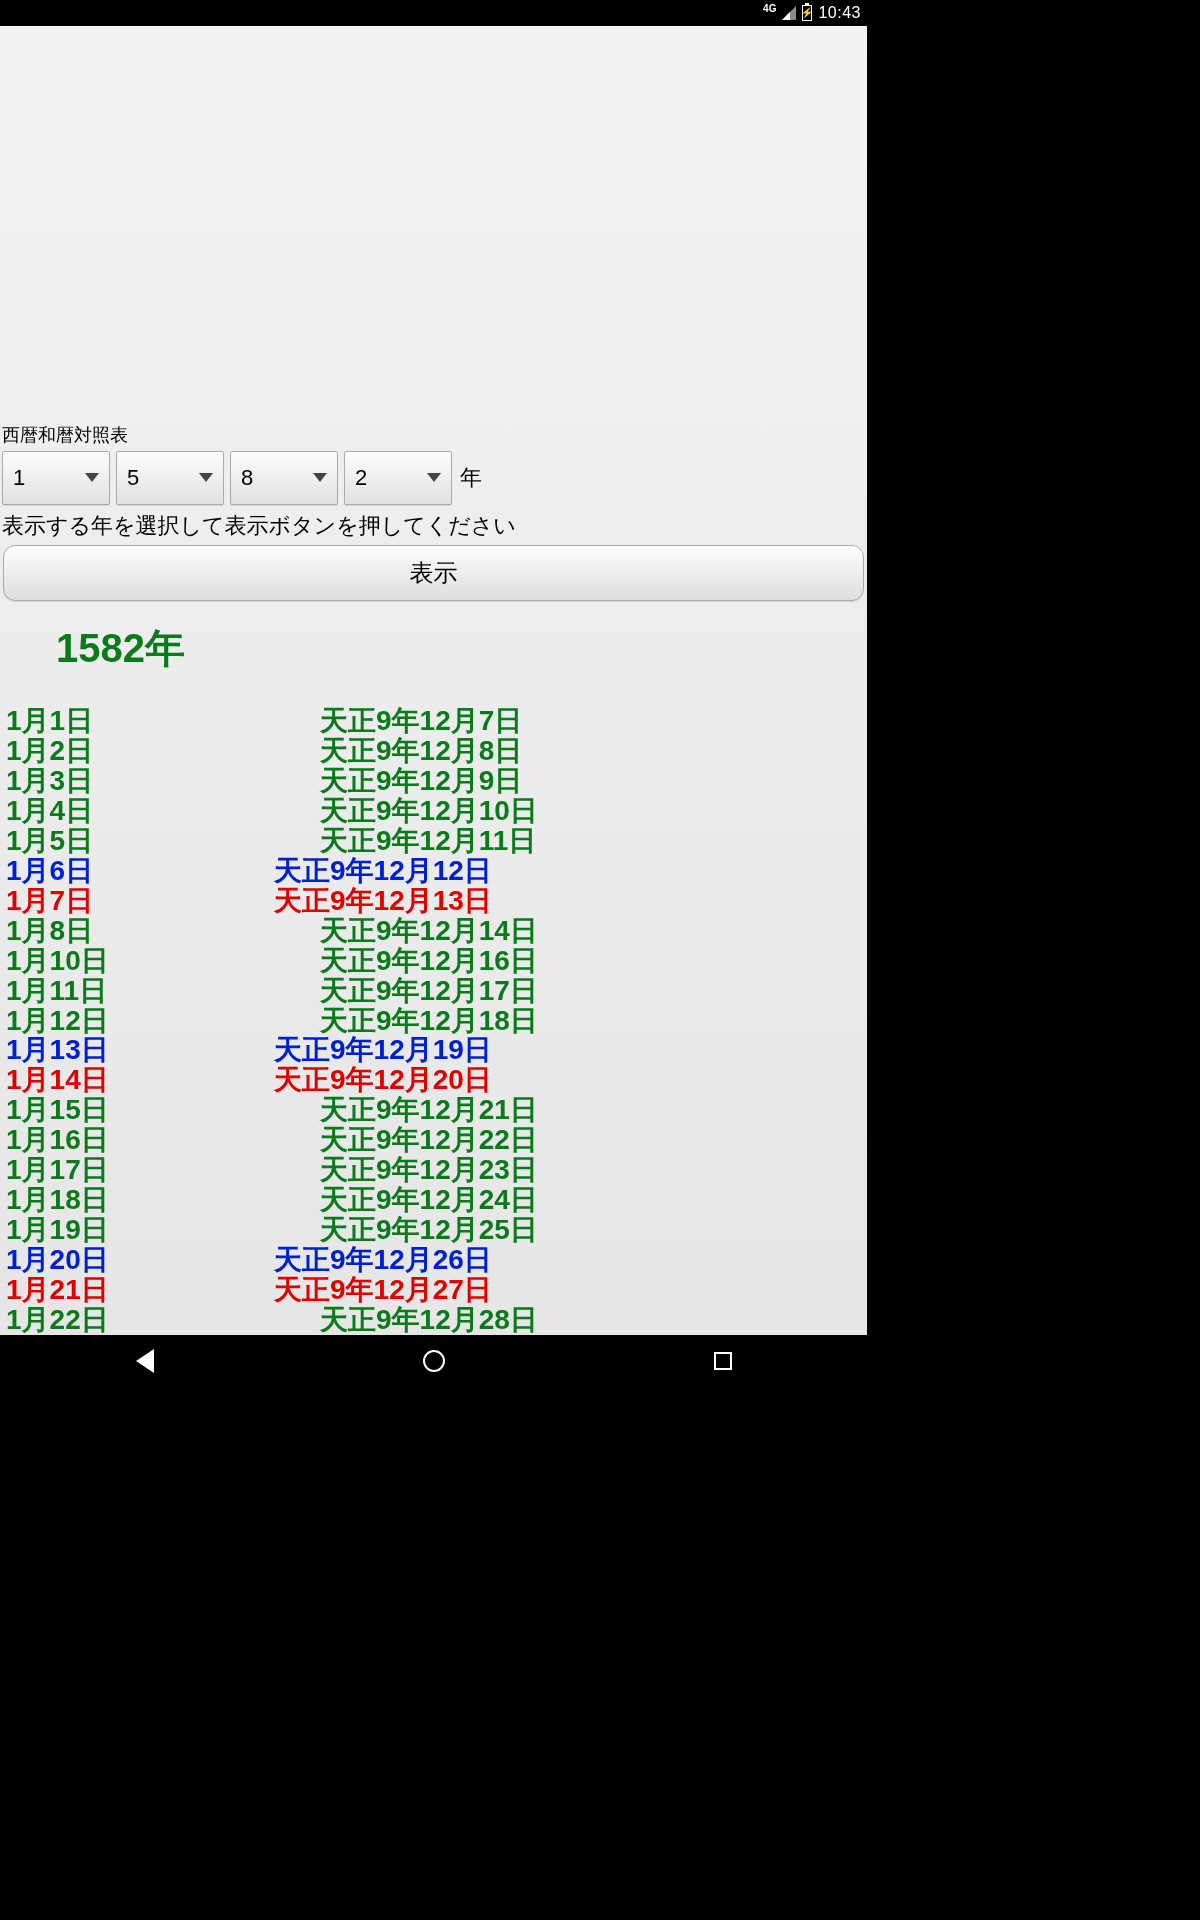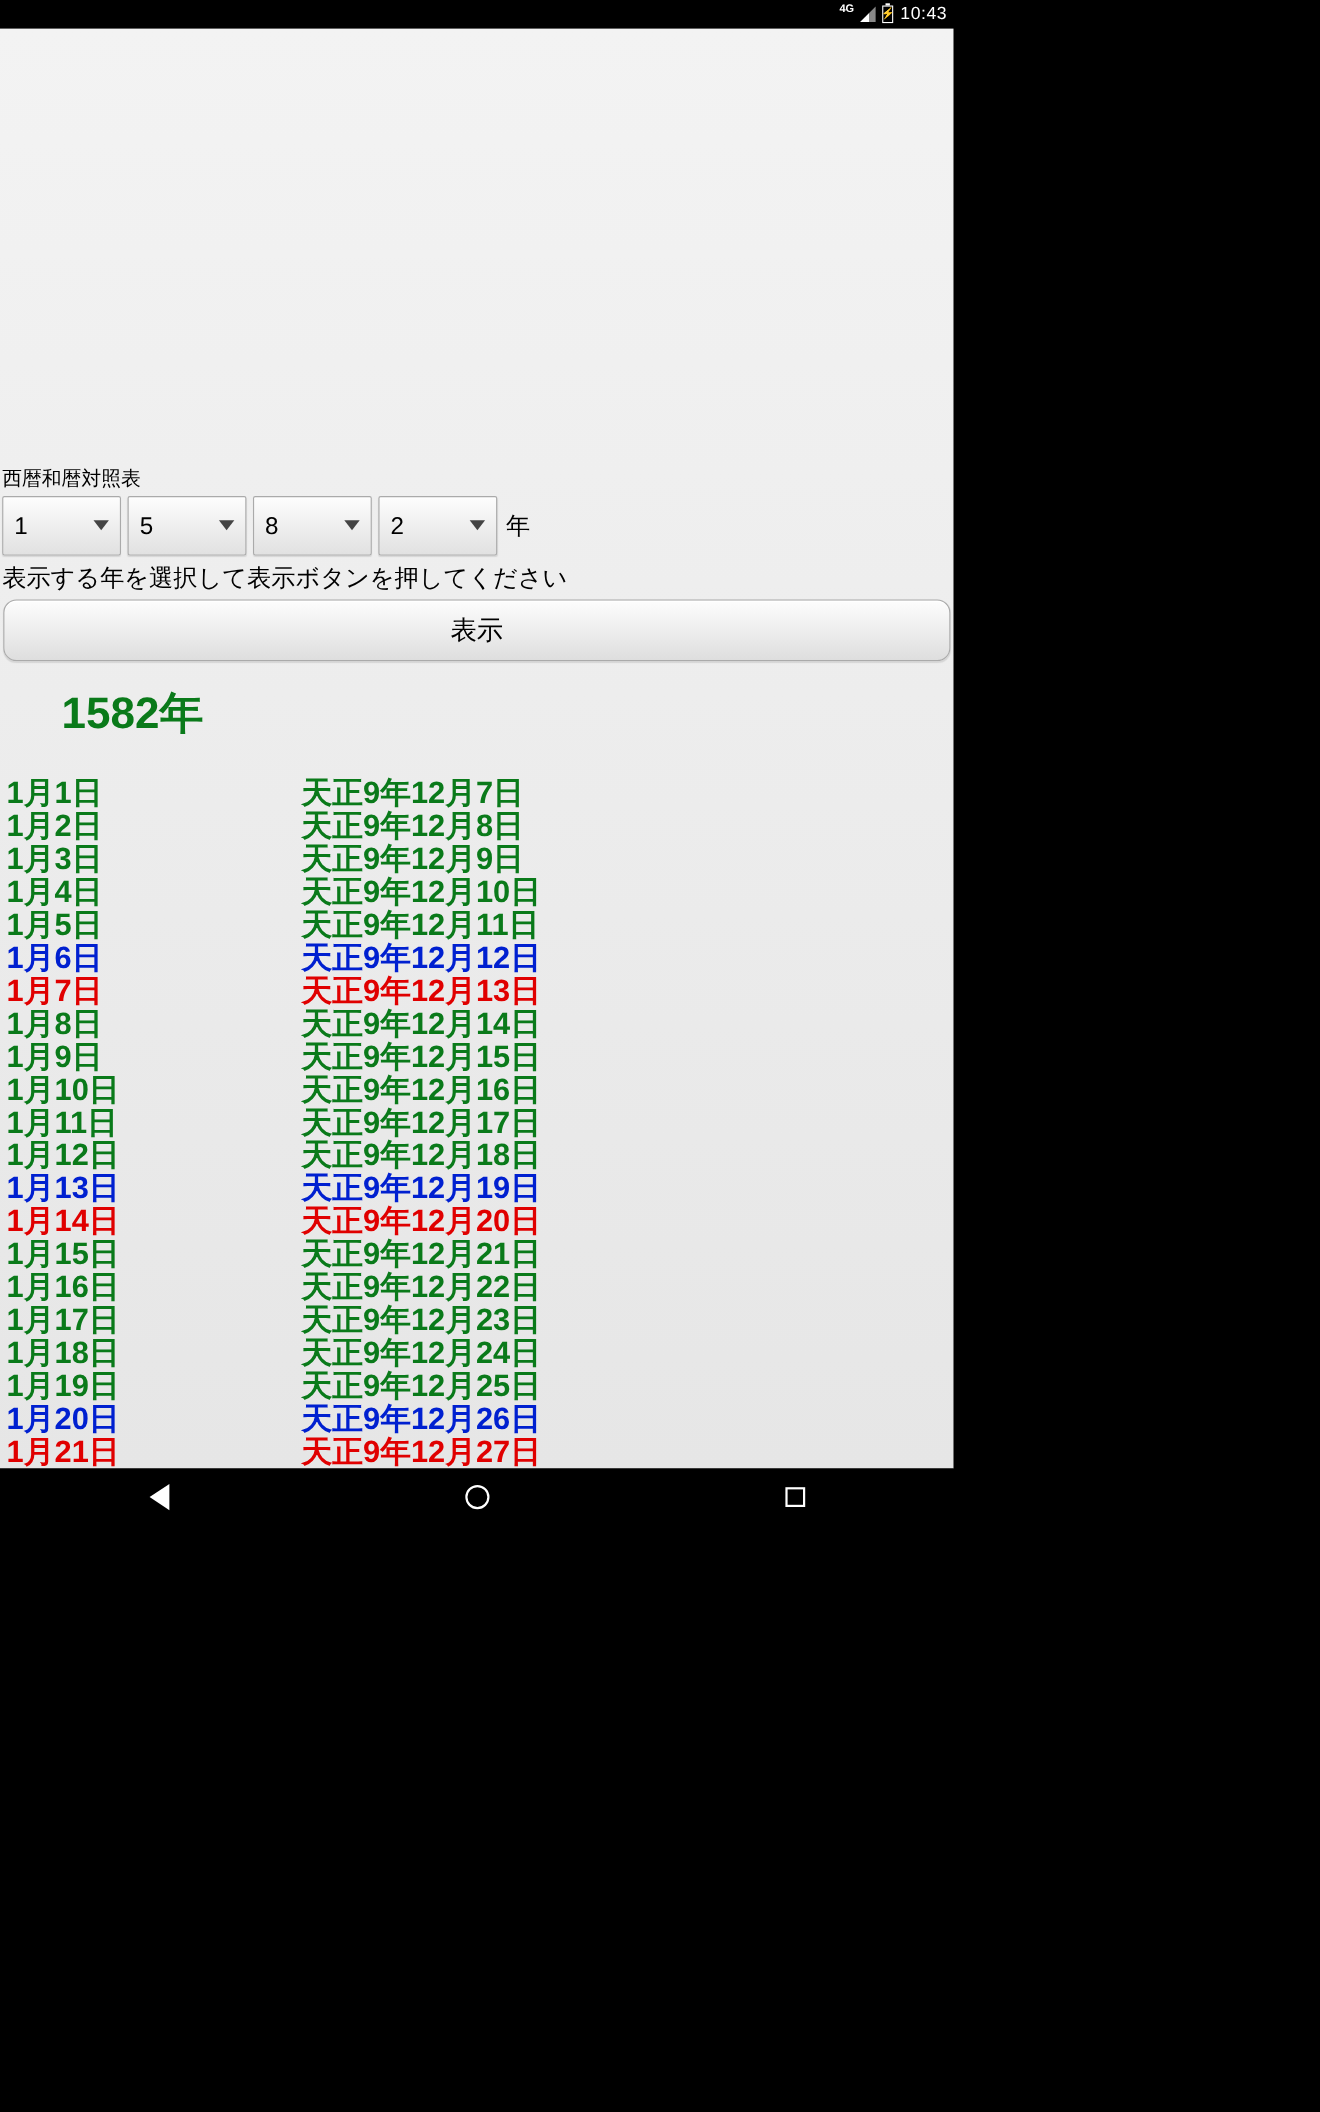--- a/index.html
+++ b/index.html
@@ -52,21 +52,21 @@
     font-size: 24px; cursor: pointer;
     box-shadow: inset 0 1px 0 #fff, 0 1px 1px rgba(0,0,0,0.1);
   }
 
   .year-head { font-size: 40px; font-weight: bold; color: #0a7a1a; padding: 14px 6px 30px 8px; margin-left: 48px; }
 
   .table { padding: 0 0 0 6px; }
   .row { display: flex; font-size: 28px; font-weight: bold; line-height: 1.07; }
   .greg { width: 268px; }
   .jp { }
-  .c-green { color: #0a7a1a; }
+  .c-green { color: #0a7a1a; gap: 46px; }
   .c-blue  { color: #0020d0; }
   .c-red   { color: #e00000; }
 
   
   .nav-bar {
     height: 52px; background: #000; color: #fff;
     display: flex; align-items: center; justify-content: space-around;
   }
   .nav-btn { width: 60px; height: 40px; display:flex; align-items:center; justify-content:center; cursor:pointer; }
   .back-tri { width:0;height:0;border-top:12px solid transparent;border-bottom:12px solid transparent;border-right:18px solid #fff; }
@@ -143,24 +143,20 @@
       </div>
       <div class="row c-red">
         <div class="greg">1月7日</div>
         <div class="jp">天正9年12月13日</div>
       </div>
       <div class="row c-green">
         <div class="greg">1月8日</div>
         <div class="jp">天正9年12月14日</div>
       </div>
       <div class="row c-green">
-        <div class="greg">1月9日</div>
-        <div class="jp">天正9年12月15日</div>
-      </div>
-      <div class="row c-green">
         <div class="greg">1月10日</div>
         <div class="jp">天正9年12月16日</div>
       </div>
       <div class="row c-green">
         <div class="greg">1月11日</div>
         <div class="jp">天正9年12月17日</div>
       </div>
       <div class="row c-green">
         <div class="greg">1月12日</div>
         <div class="jp">天正9年12月18日</div>
@@ -194,20 +190,24 @@
         <div class="jp">天正9年12月25日</div>
       </div>
       <div class="row c-blue">
         <div class="greg">1月20日</div>
         <div class="jp">天正9年12月26日</div>
       </div>
       <div class="row c-red">
         <div class="greg">1月21日</div>
         <div class="jp">天正9年12月27日</div>
       </div>
+      <div class="row c-green">
+        <div class="greg">1月22日</div>
+        <div class="jp">天正9年12月28日</div>
+      </div>
     </div>
 </div>
 
 <div class="nav-bar">
   <div class="nav-btn">
       <span class="back-tri"></span>
     </div>
   <div class="nav-btn">
       <span class="home-circ"></span>
     </div>

